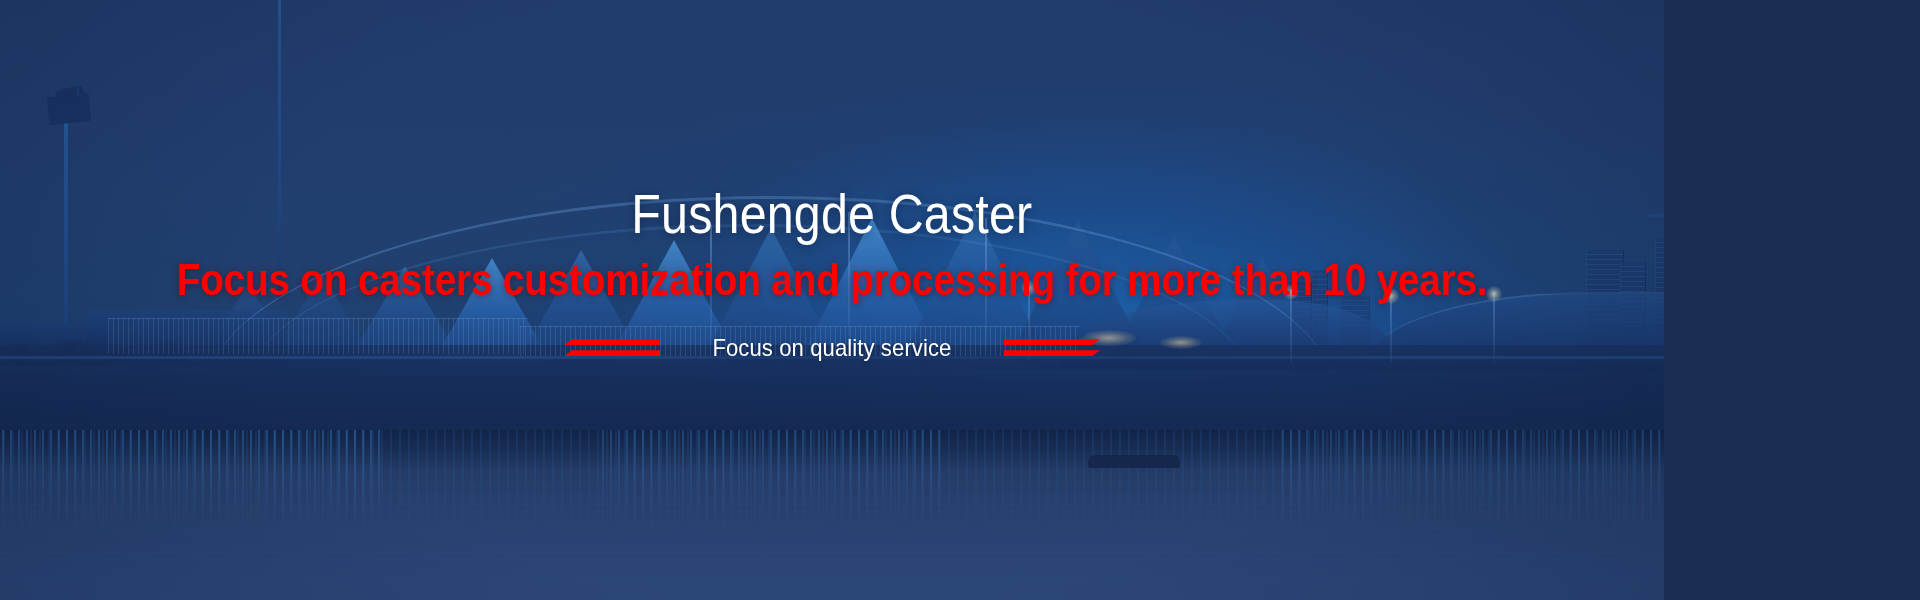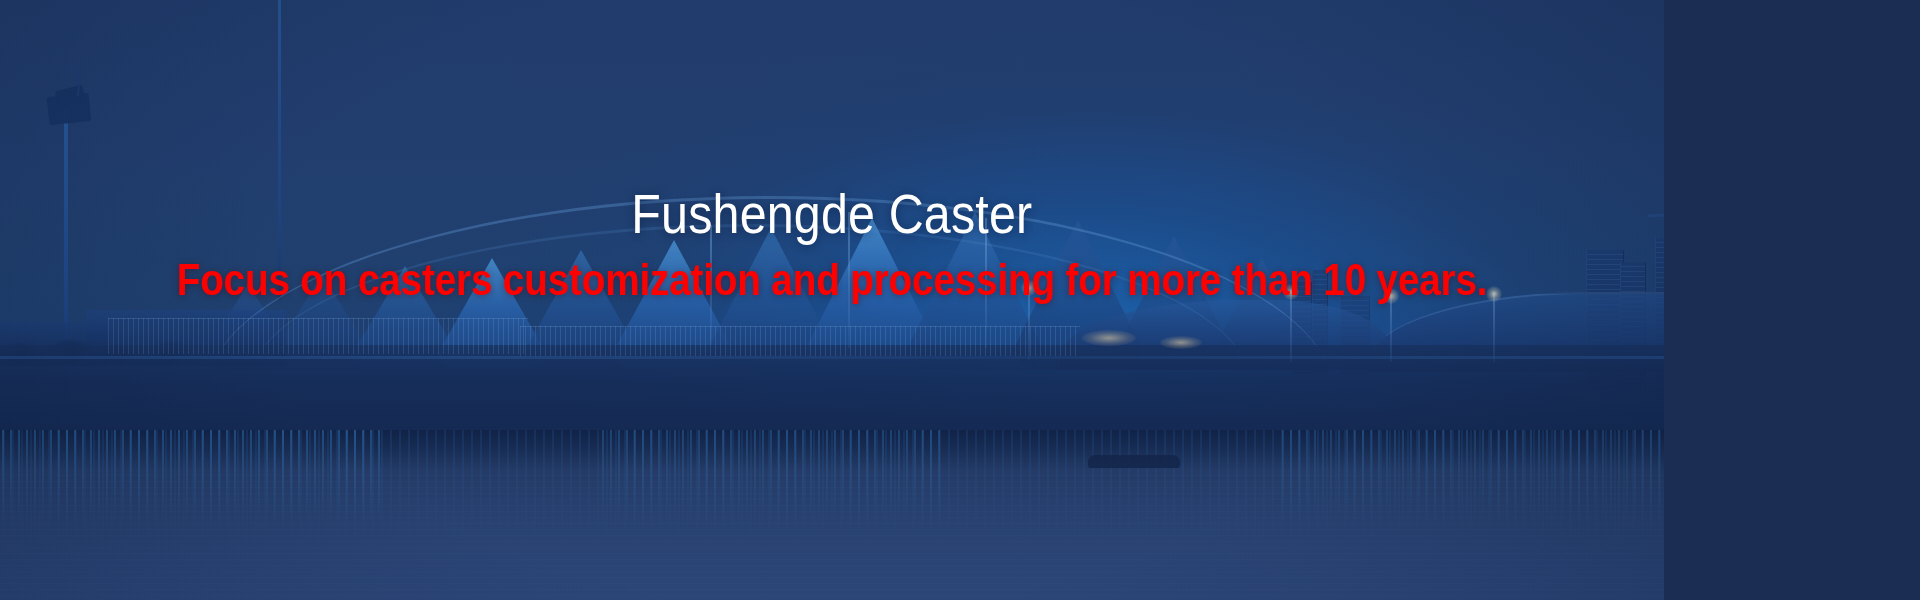--- a/index.html
+++ b/index.html
@@ -307,15 +307,30 @@
 
   <div class="tint"></div>
   <div class="vignette"></div>
 
   <div class="content">
 
     <div class="title">Fushengde Caster</div>
 
     <div class="subtitle">Focus on casters customization and processing for more than 10 years.</div>
 
+    <div class="tagline-row">
+
+      <div class="bars left">
+        <div class="bar b1"></div>
+        <div class="bar b2"></div>
+      </div>
+
+      <div class="tagline">Focus on quality service</div>
+
+      <div class="bars right">
+        <div class="bar b1"></div>
+        <div class="bar b2"></div>
+      </div>
+
+    </div>
   </div>
 
 </div>
 
 </body></html>

